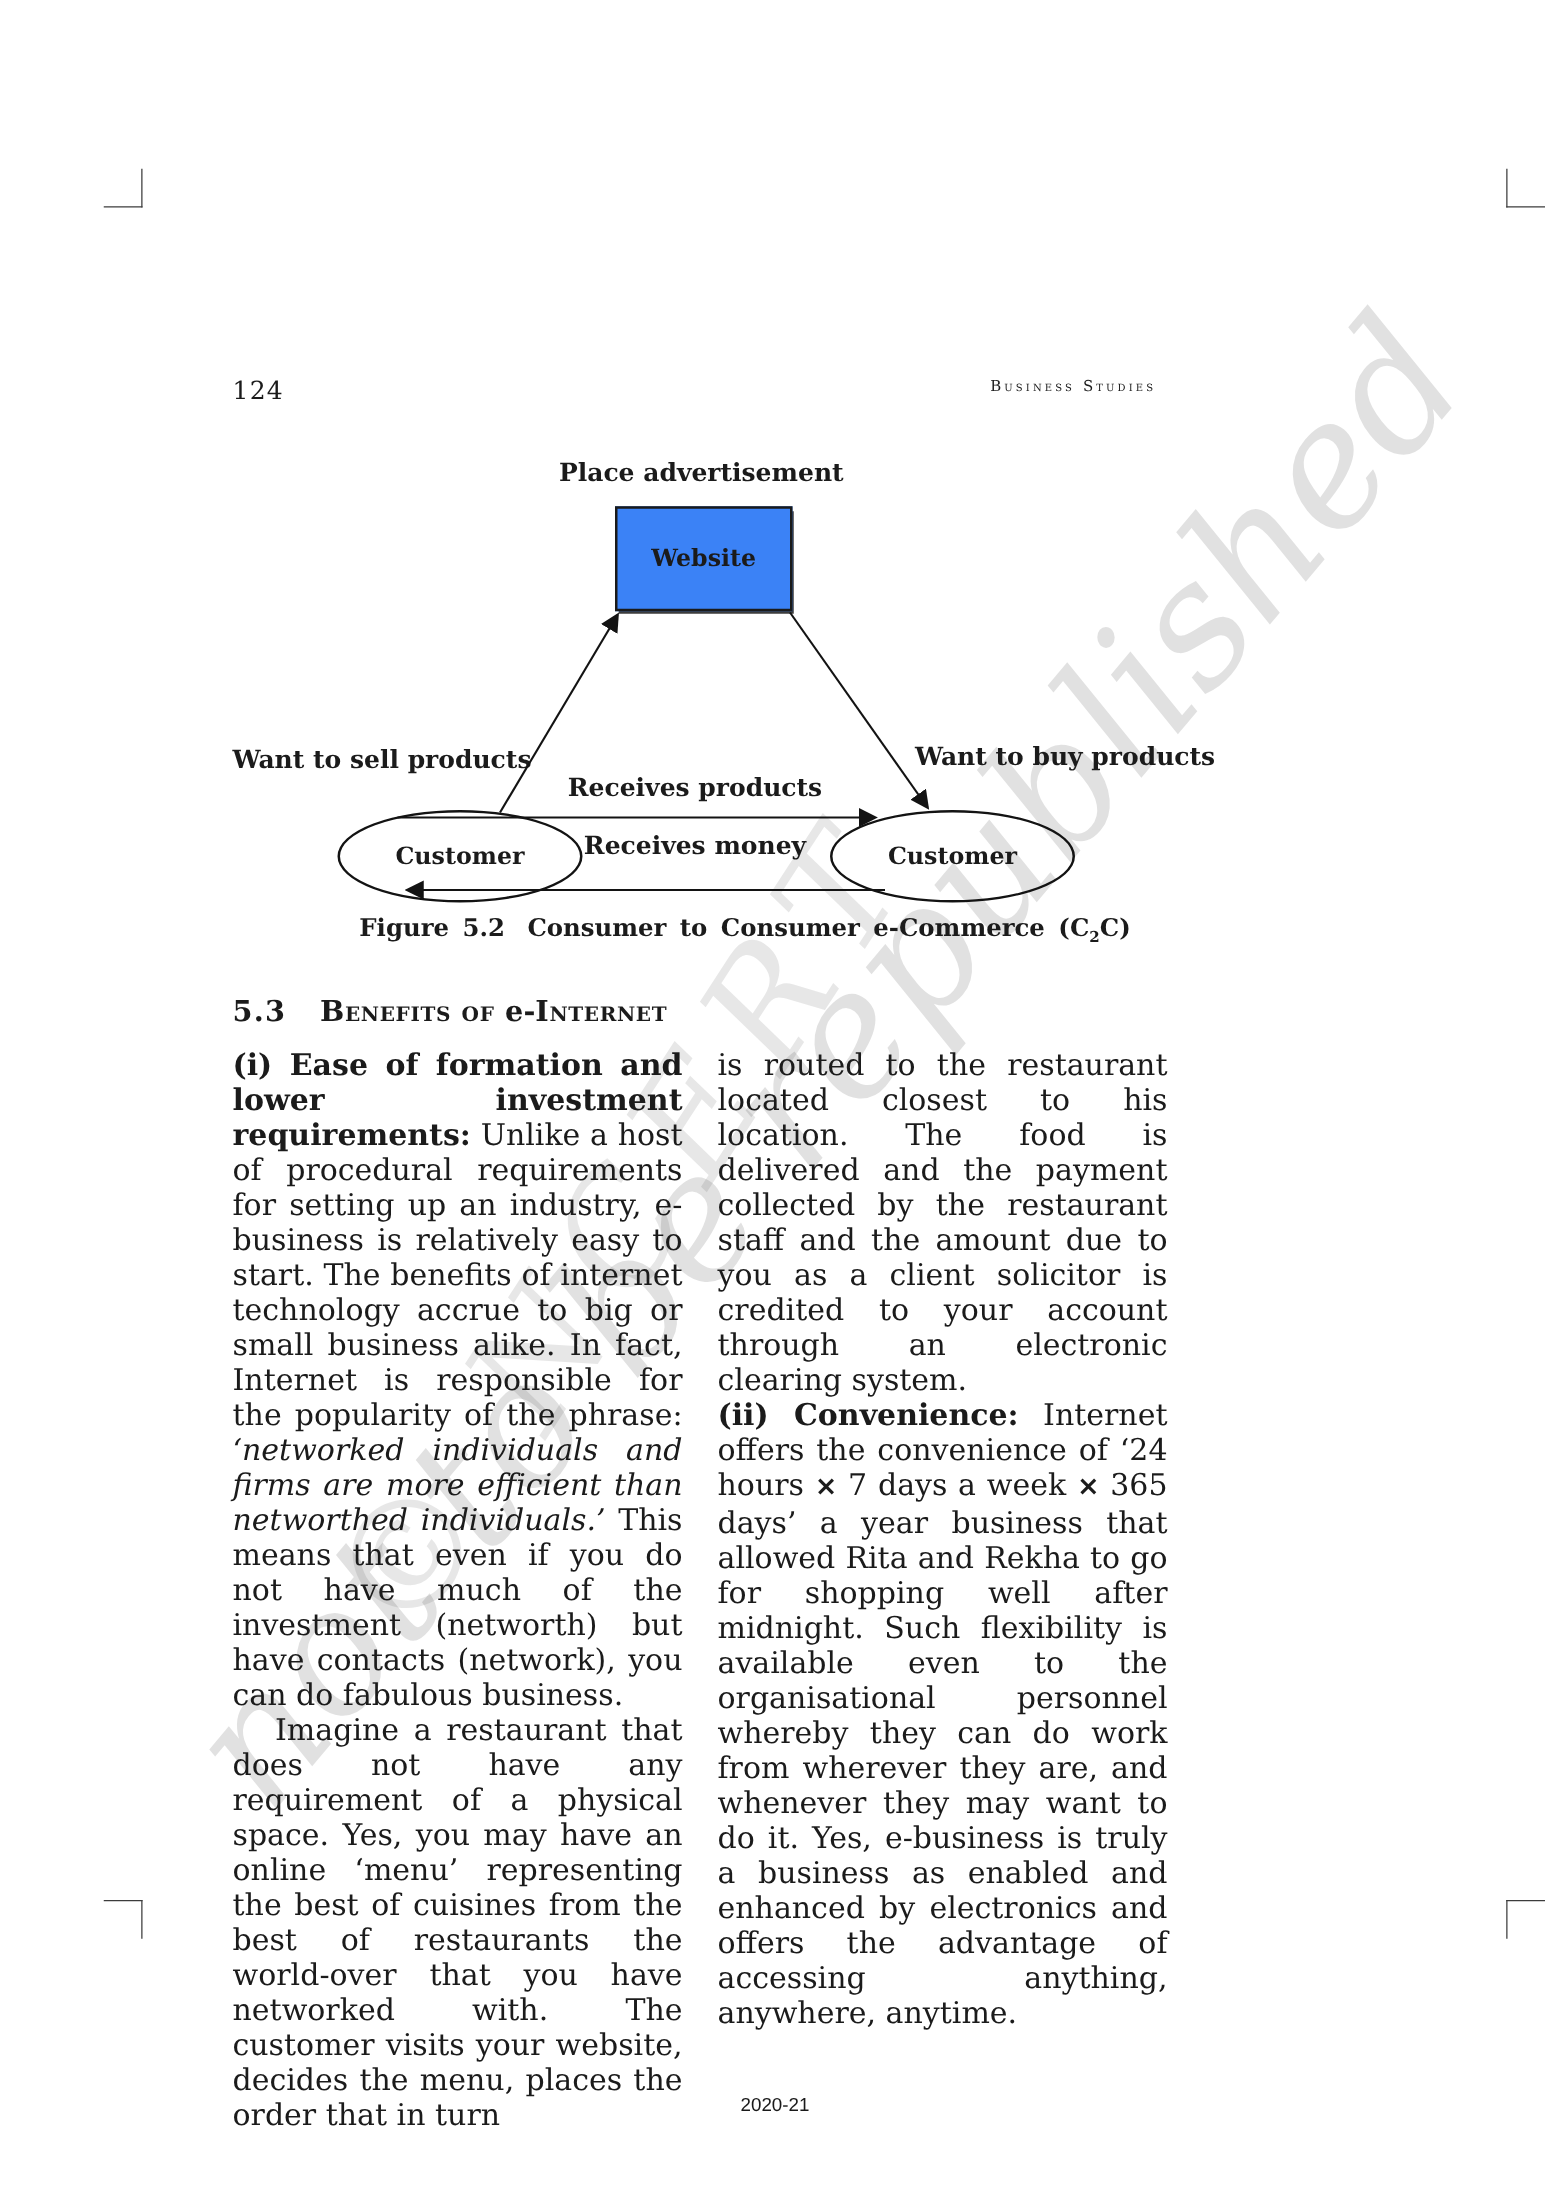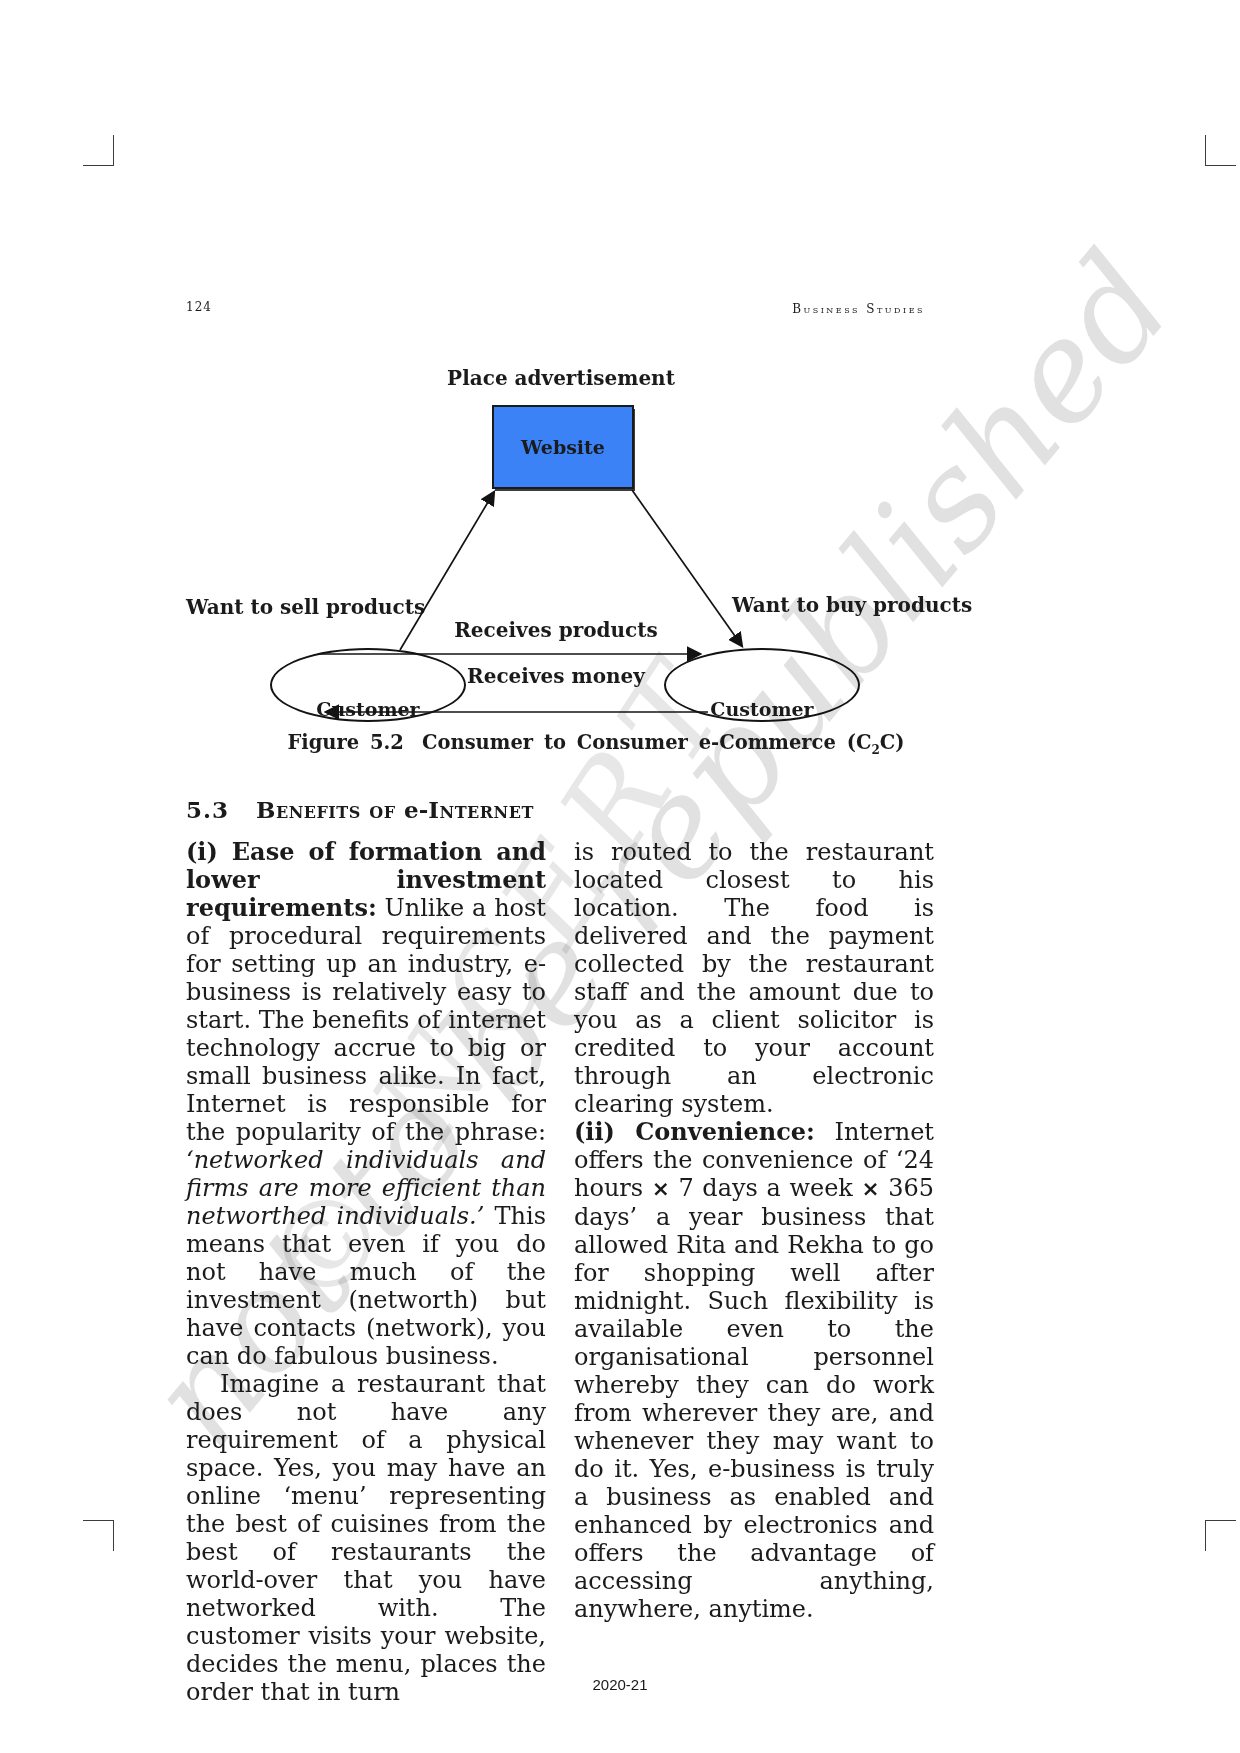--- a/index.html
+++ b/index.html
@@ -11,37 +11,37 @@
   .cropmark{position:absolute;width:30px;height:30px;}
   .cm-tl{left:83px;top:135px;border-right:1.5px solid #3c3c3c;border-bottom:1.5px solid #3c3c3c;}
   .cm-tr{left:1205px;top:135px;border-left:1.5px solid #3c3c3c;border-bottom:1.5px solid #3c3c3c;}
   .cm-bl{left:83px;top:1520px;border-right:1.5px solid #3c3c3c;border-top:1.5px solid #3c3c3c;}
   .cm-br{left:1205px;top:1520px;border-left:1.5px solid #3c3c3c;border-top:1.5px solid #3c3c3c;}
   
   .wm{position:absolute;white-space:nowrap;font-style:italic;pointer-events:none;z-index:0;}
   .wm1{left:660px;top:850px;font-size:138px;color:rgba(70,70,70,0.16);transform:translate(-50%,-50%) rotate(-50deg);}
   .wm2{left:500px;top:980px;font-size:120px;letter-spacing:20px;color:rgba(70,70,70,0.13);transform:translate(-50%,-50%) rotate(-57deg);}
   
-  .pgnum{position:absolute;left:186px;top:300px;font-size:12px;letter-spacing:1px;}
+  .pgnum{position:absolute;left:186px;top:300px;font-size:20px;letter-spacing:1px;}
   .runhead{position:absolute;left:625px;top:302px;width:300px;text-align:right;font-size:12px;font-variant:small-caps;letter-spacing:2.5px;}
   
   .dg-label{position:absolute;font-weight:700;font-size:20px;white-space:nowrap;z-index:2;}
   .lbl-place{left:411px;top:366px;width:300px;text-align:center;}
   .lbl-sell{left:186px;top:595px;}
   .lbl-buy{left:732px;top:593px;}
   .lbl-recv-prod{left:426px;top:618px;width:260px;text-align:center;}
   .lbl-recv-money{left:426px;top:644px;width:260px;text-align:center;margin-top:20px;}
   .website-box{
     position:absolute;left:492px;top:405px;width:138px;height:80px;
     border:2px solid #1a1a1a;box-shadow:2px 3px 0 -1px #3d3d3d;background:#3b82f6;
     display:flex;align-items:center;justify-content:center;font-weight:700;font-size:19px;z-index:2;
   }
   .ellipse{
     position:absolute;width:192px;height:70px;border:2px solid #131313;border-radius:50%;
-    display:flex;align-items:flex-end;justify-content:center;font-weight:700;font-size:19px;background:transparent;z-index:1;
+    display:flex;align-items:center;justify-content:center;font-weight:700;font-size:19px;background:transparent;z-index:1;
   }
   .el-left{left:270px;top:648px;}
   .el-right{left:664px;top:648px;}
   .arrows{position:absolute;left:0;top:0;width:1240px;height:1753px;pointer-events:none;z-index:3;}
   
   .caption{position:absolute;left:226px;top:731px;width:740px;text-align:center;font-weight:700;font-size:19.5px;word-spacing:4px;z-index:2;}
   .caption .cap-label{margin-right:18px;}
   .caption sub{font-size:12px;}
   
   .sec-head{position:absolute;left:186px;top:796px;font-weight:700;font-size:23px;z-index:2;}

